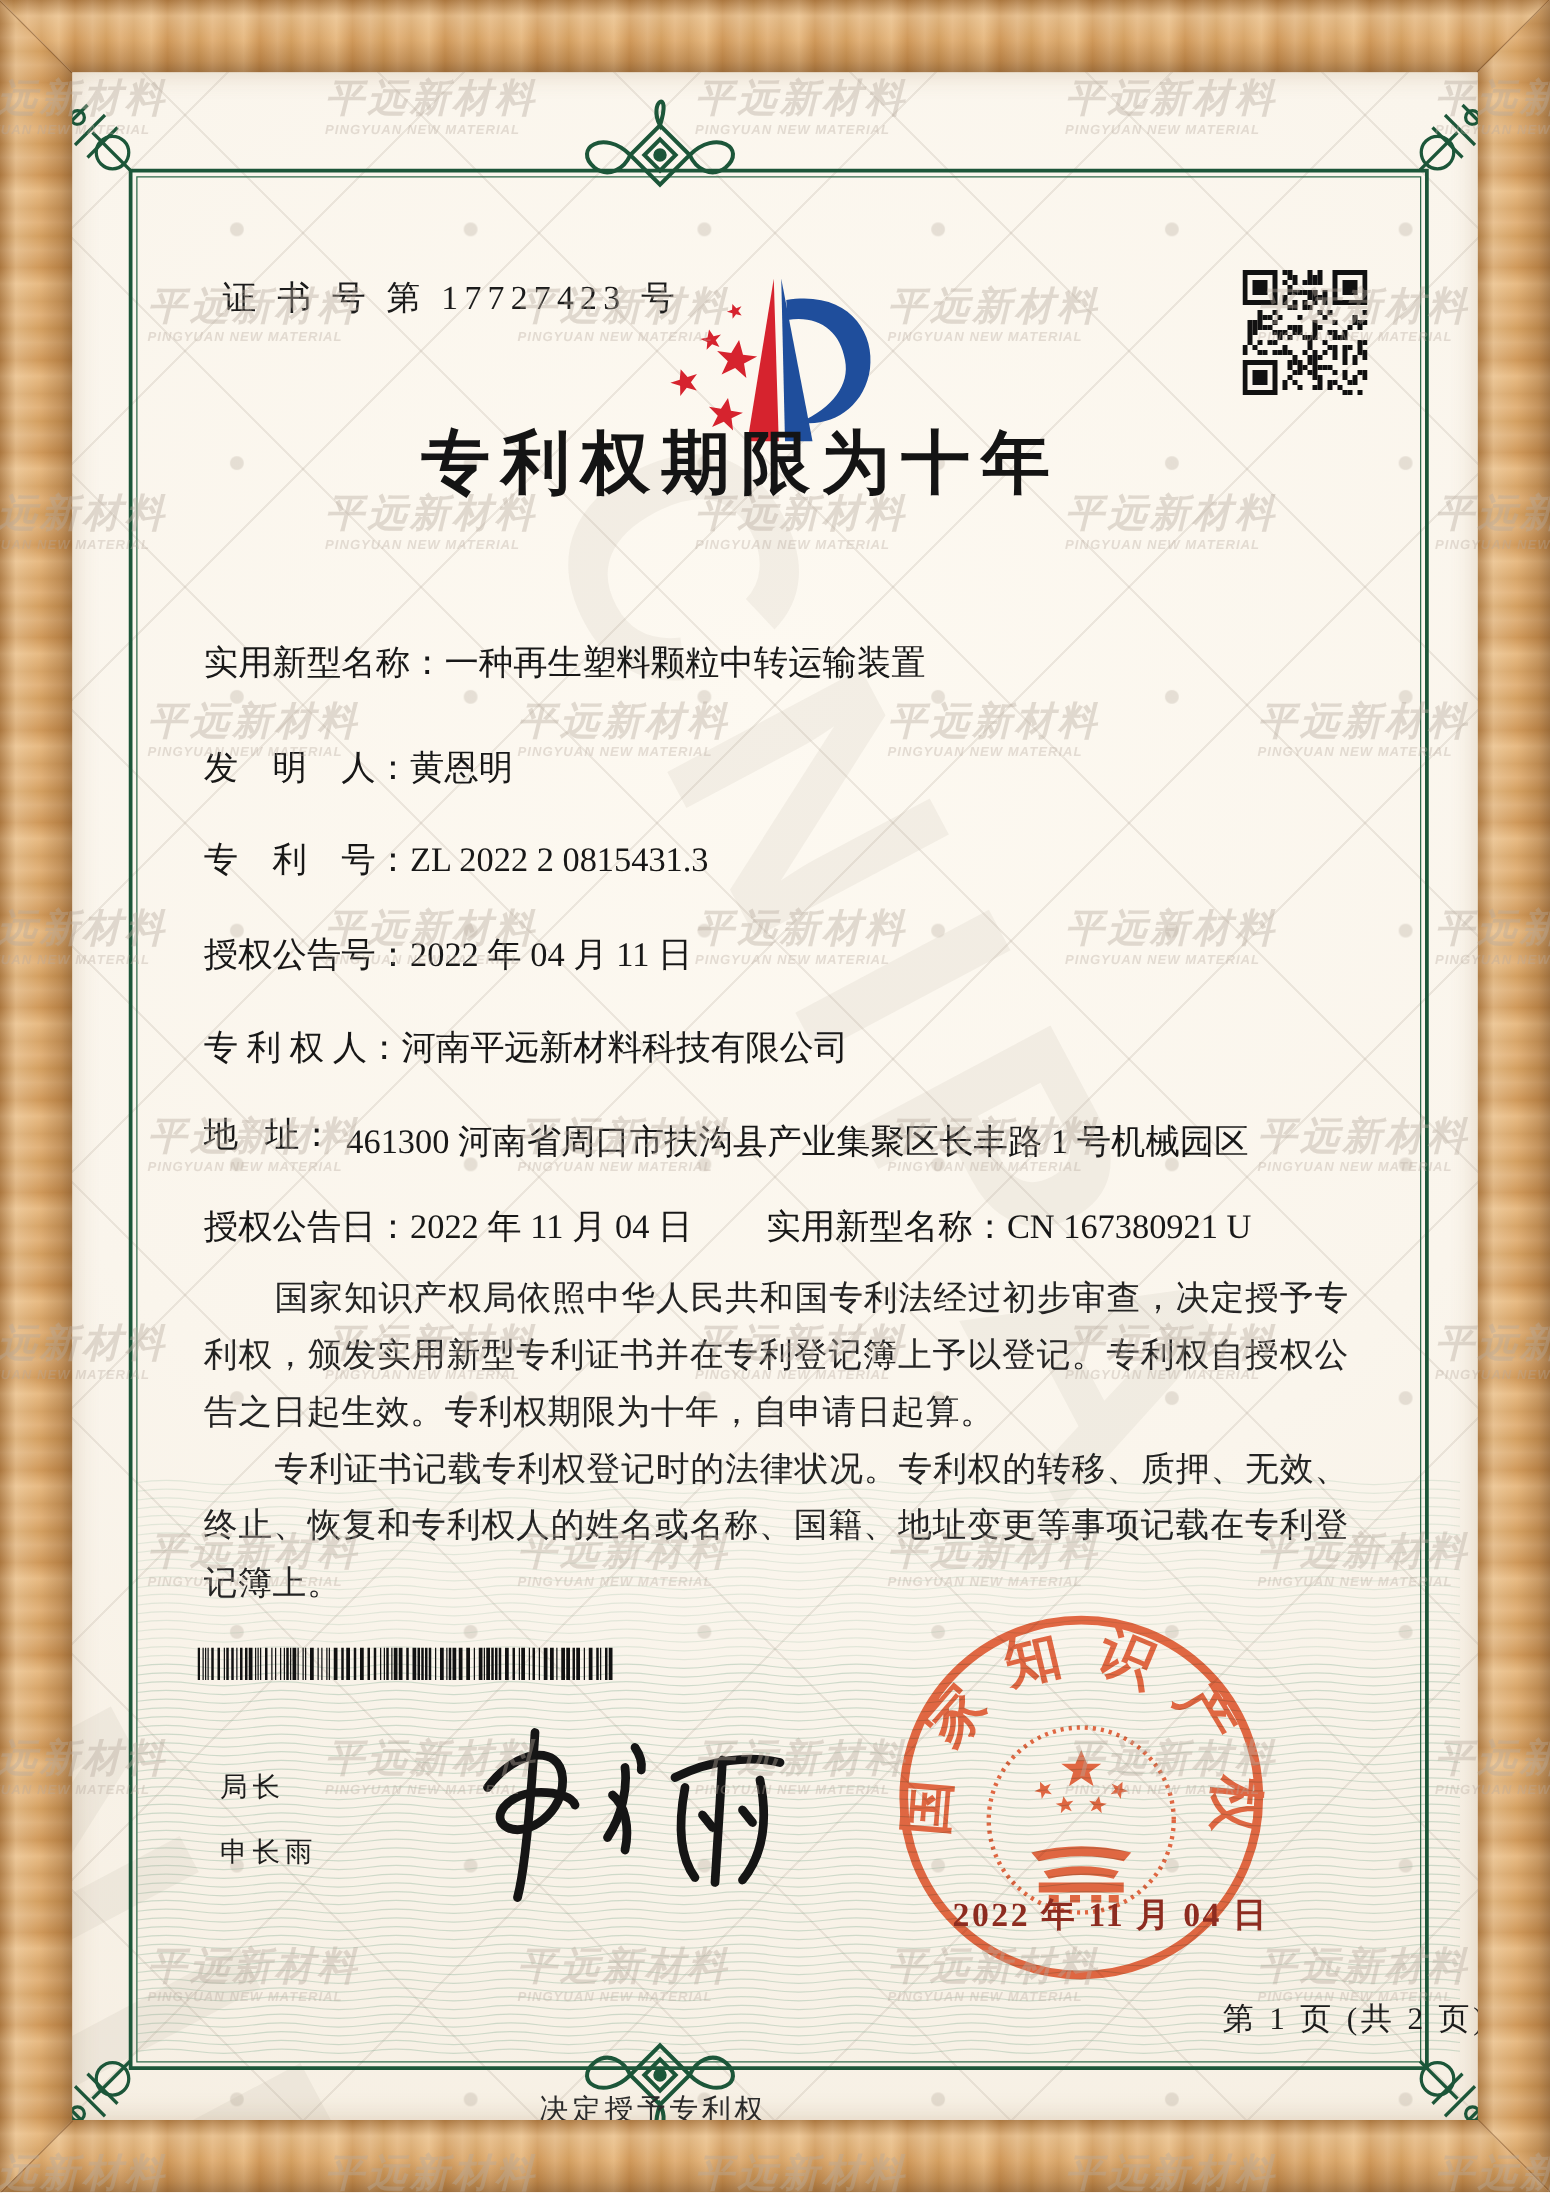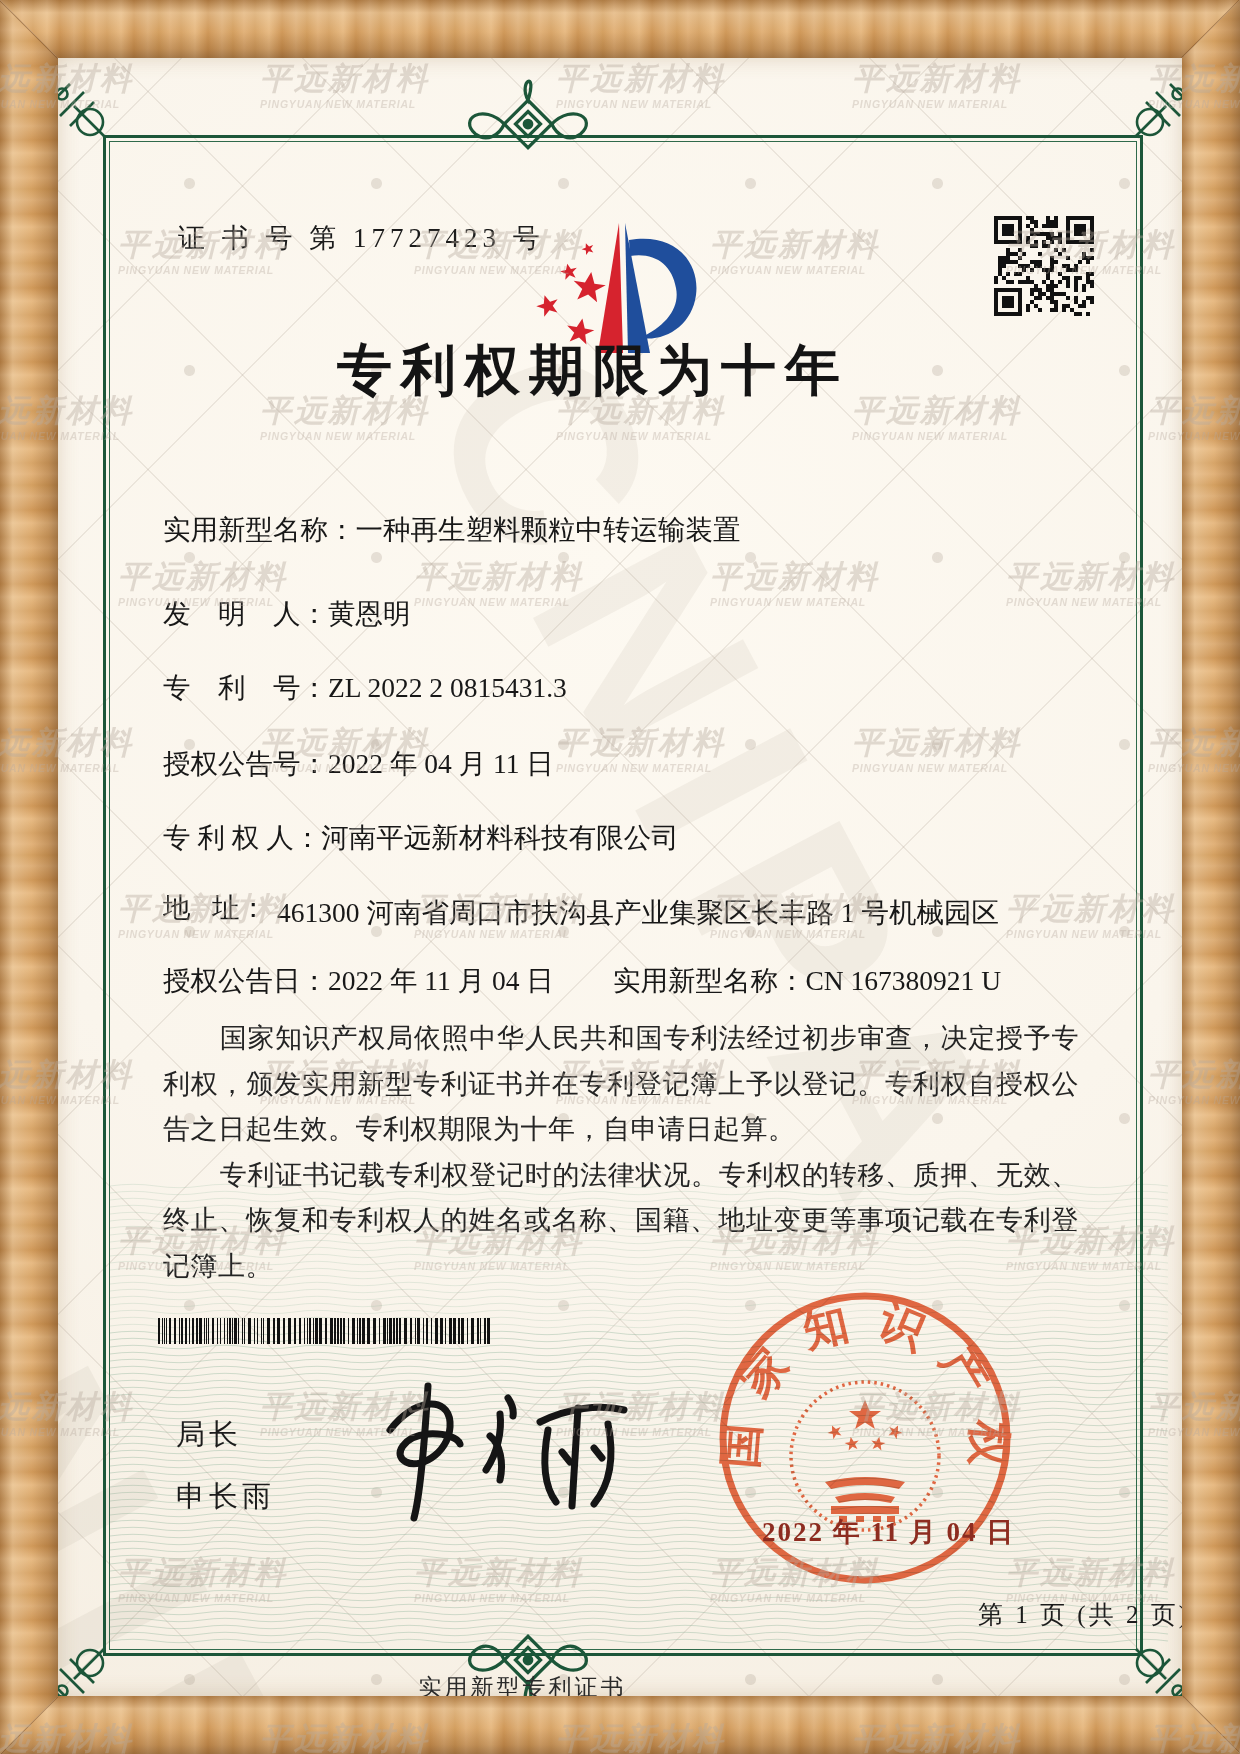--- a/index.html
+++ b/index.html
@@ -51,21 +51,21 @@
 
   
   .cert-no{left:162px;top:220px;font-size:27px;letter-spacing:5px;z-index:10;}
   .title{left:0;right:70px;top:334px;text-align:center;font-size:55px;font-weight:bold;
          letter-spacing:9px;z-index:10;color:#141414;}
   .row{position:absolute;left:163px;font-size:27.5px;white-space:nowrap;z-index:10;color:#181818;}
   .addr-label{display:inline-flex;width:104px;justify-content:space-between;}
   .addr-value{display:inline-block;width:802px;white-space:normal;line-height:45px;vertical-align:top;margin-left:10px;}
   .paras{position:absolute;left:163px;top:1016px;width:916px;z-index:10;}
   .paras p{margin:0;font-size:27px;line-height:45.5px;text-align:justify;text-indent:2.1em;letter-spacing:.5px;color:#242424;}
-  .signer{position:absolute;left:176px;top:1415px;z-index:12;font-size:29px;letter-spacing:4px;}
+  .signer{position:absolute;left:176px;top:1415px;z-index:12;font-size:22px;letter-spacing:4px;}
   .signer div{margin-bottom:22px;}
   .pagination{position:absolute;left:0;right:50px;top:1598px;text-align:right;font-size:25px;letter-spacing:3px;z-index:10;}
   .footer-note{position:absolute;left:0;right:195px;top:1672px;text-align:center;font-size:23px;letter-spacing:3px;z-index:10;color:#2a2a2a;}
   .seal-wrap{position:absolute;left:715px;top:1288px;width:300px;height:300px;z-index:12;
              mix-blend-mode:multiply;opacity:.92;}
   .seal-arc-text{font-size:45px;font-weight:bold;letter-spacing:23px;fill:#e45f38;
                  font-family:"Liberation Serif","DejaVu Serif",serif;}
   .seal-date{position:absolute;left:762px;top:1514px;font-size:27px;letter-spacing:2px;
              color:#8d2c20;z-index:13;font-weight:bold;}
   .waves{position:absolute;left:0;top:0;z-index:3;pointer-events:none;}
@@ -757,14 +757,14 @@
       <rect x="-34" y="50" width="68" height="8"></rect>
       <rect x="-26" y="60" width="8" height="6"></rect>
         <rect x="-9" y="60" width="8" height="6"></rect>
       <rect x="8" y="60" width="8" height="6"></rect>
         <rect x="22" y="60" width="8" height="6"></rect>
     </g>
   </svg>
   <div class="seal-date">2022 年 11 月 04 日</div>
 
   <div class="pagination">第 1 页 (共 2 页)</div>
-  <div class="footer-note">实用新型专利证书</div>
+  <div class="footer-note">决定授予专利权</div>
 </div>
 
 </body></html>

